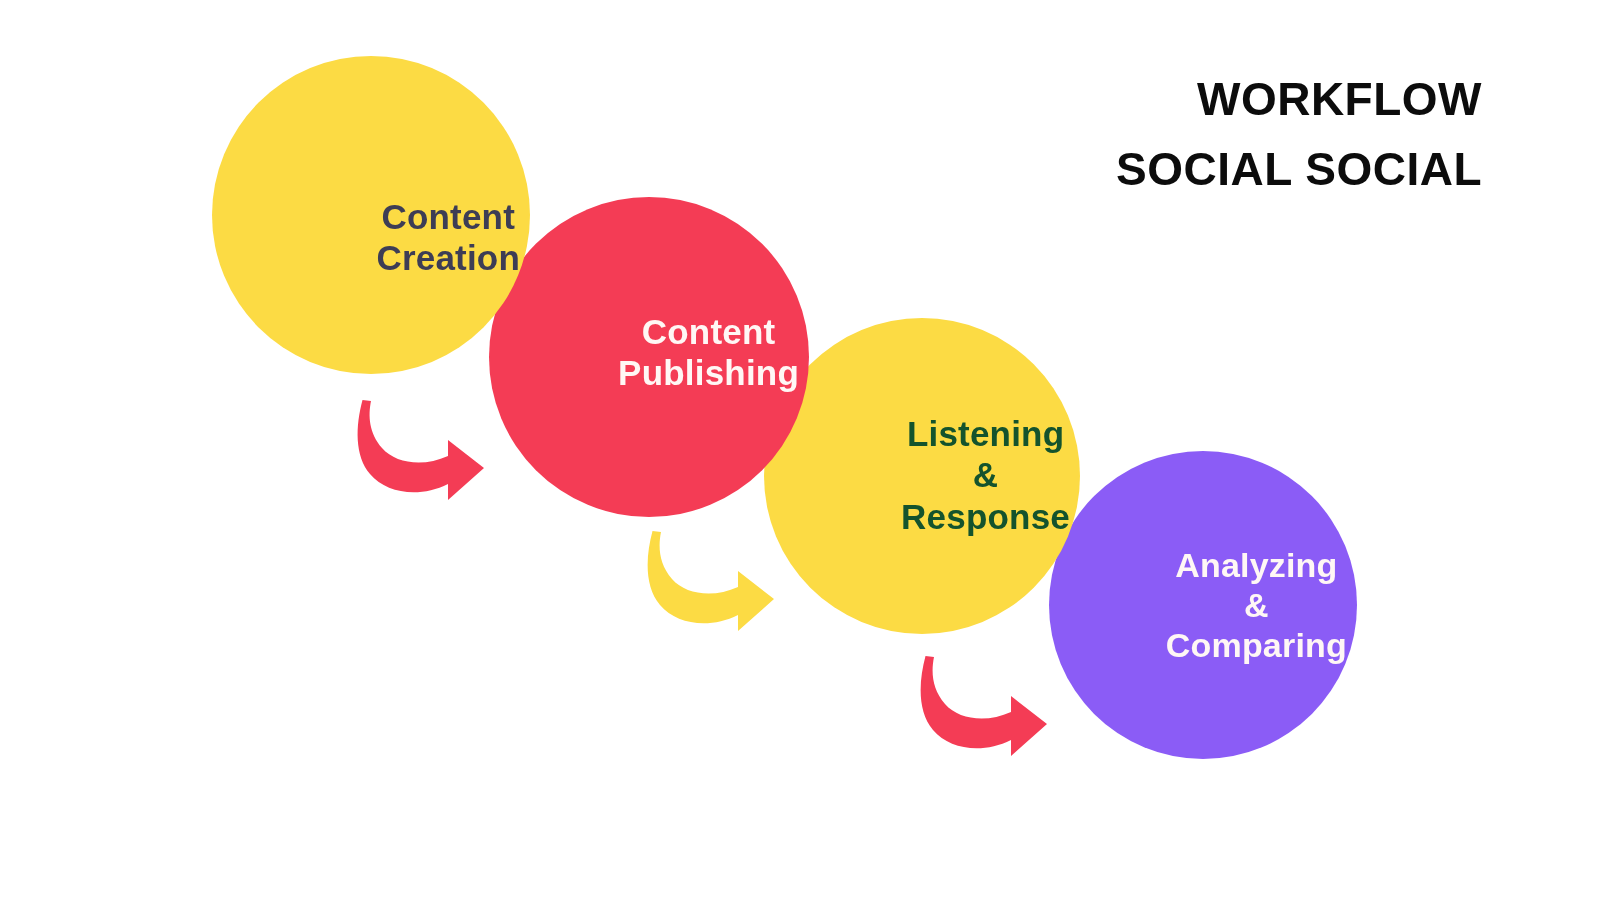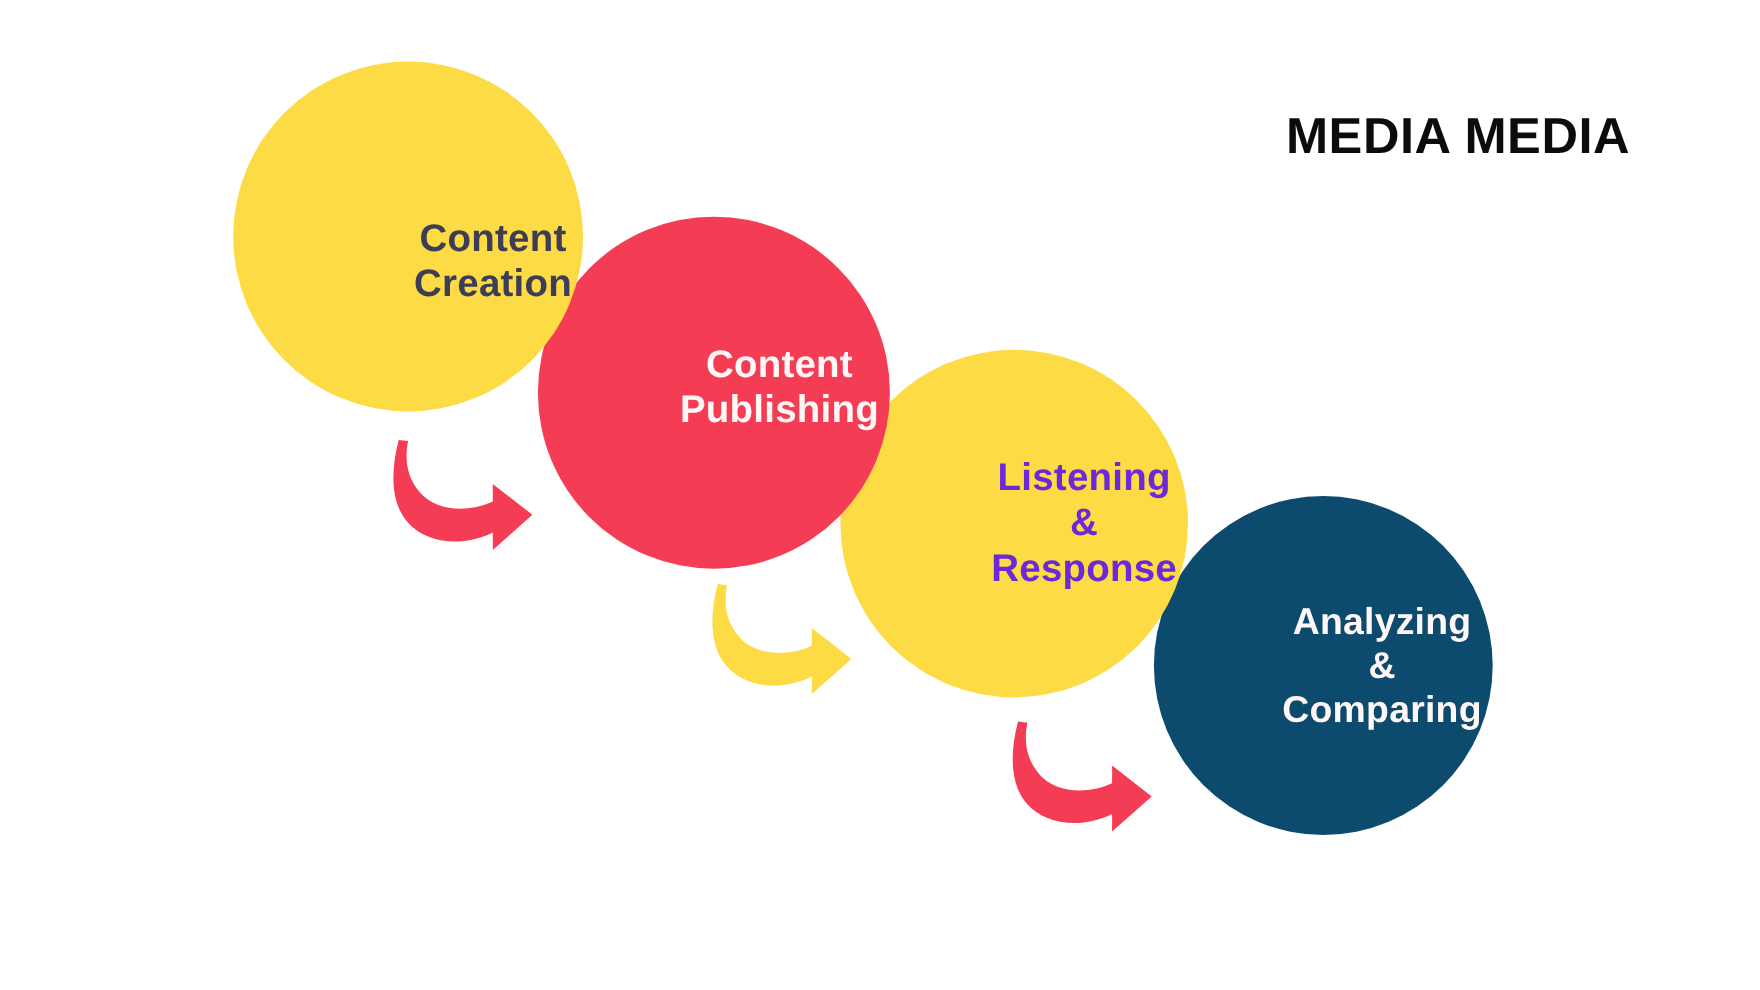--- a/index.html
+++ b/index.html
@@ -122,40 +122,41 @@
   #arrow-1 { left: 352px;  top: 396px; width: 142px; height: 106px; }
   #arrow-2 { left: 642px;  top: 527px; width: 142px; height: 106px; }
   #arrow-3 { left: 915px;  top: 652px; width: 142px; height: 106px; }
 </style>
 </head>
 <body style="background: rgb(255, 255, 255);">
 
 <div id="canvas">
 
   <div class="title-block">
-    <span class="title-line line2" style="color: rgb(12, 12, 12);">MEDIA MEDIA</span>
+    <span class="title-line line1" style="color: rgb(12, 12, 12);">WORKFLOW</span>
+    <span class="title-line line2" style="color: rgb(12, 12, 12);">SOCIAL SOCIAL</span>
   </div>
 
   <div class="step-circle" id="circle-1" style="background: rgb(252, 219, 68);">
     <span class="step-label" style="color: rgb(61, 61, 85);">Content
 Creation</span>
   </div>
 
   <div class="step-circle" id="circle-2" style="background: rgb(244, 60, 85);">
     <span class="step-label" style="color: rgb(255, 247, 245);">Content
 Publishing</span>
   </div>
 
   <div class="step-circle" id="circle-3" style="background: rgb(252, 219, 68);">
-    <span class="step-label" style="color: #6d28d9;">Listening
+    <span class="step-label" style="color: #14532d;">Listening
 &amp;
 Response</span>
   </div>
 
-  <div class="step-circle" id="circle-4" style="background: #0c4a6e;">
+  <div class="step-circle" id="circle-4" style="background: #8b5cf6;">
     <span class="step-label" style="color: rgb(255, 247, 245);">Analyzing
 &amp;
 Comparing</span>
   </div>
 
   <svg class="arrow" id="arrow-1" viewBox="0 0 142 106">
     <path d="M10.5,4
              C 3.5,30  2.5,60  18,78
              C 35,98  68,102  96,88
              L 96,104

